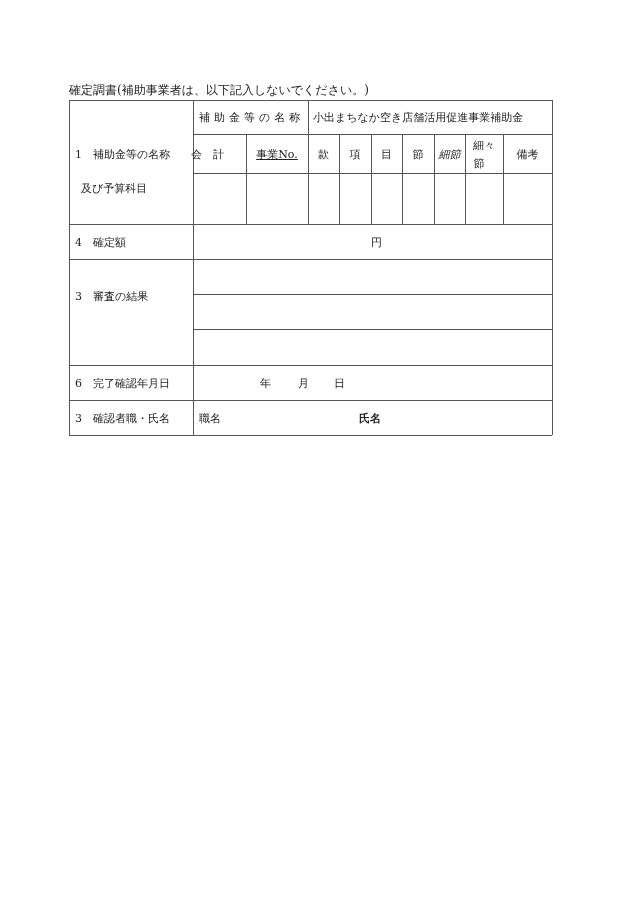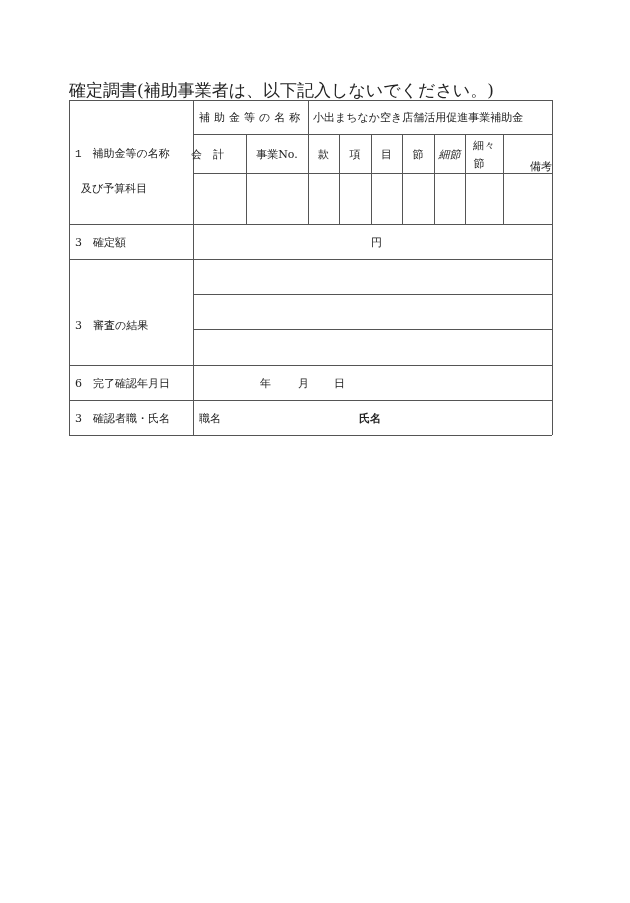--- a/index.html
+++ b/index.html
@@ -12,21 +12,21 @@
     .hl { position: absolute; height: 0; border-top: 1px solid #555; }
     .vl { position: absolute; width: 0; border-left: 1px solid #555; }
     .c { text-align: center; }
     .spaced { letter-spacing: 4px; }
   </style>
 </head>
 <body>
 
 <div>
 
-  <div class="t" style="left:69px; top:84px; font-size:17px;text-align:center;">確定調書(補助事業者は、以下記入しないでください。)</div>
+  <div class="t" style="left:69px; top:84px; font-size:12px;text-align:center;">確定調書(補助事業者は、以下記入しないでください。)</div>
 
   <div class="hl" style="left:69px; top:100px; width:483px;"></div>
   <div class="hl" style="left:69px; top:435px; width:483px;"></div>
   <div class="vl" style="left:69px; top:100px; height:335px;"></div>
   <div class="vl" style="left:552px; top:100px; height:335px;"></div>
   <div class="vl" style="left:193px; top:100px; height:335px;"></div>
 
   <div class="hl" style="left:193px; top:134px; width:359px;"></div>
   <div class="hl" style="left:193px; top:173px; width:359px;"></div>
   <div class="vl" style="left:308px; top:100px; height:124px;"></div>
@@ -38,51 +38,51 @@
   <div class="vl" style="left:465px; top:134px; height:90px;"></div>
   <div class="vl" style="left:503px; top:134px; height:90px;"></div>
 
   <div class="hl" style="left:69px; top:224px; width:483px;"></div>
   <div class="hl" style="left:69px; top:259px; width:483px;"></div>
   <div class="hl" style="left:193px; top:294px; width:359px;"></div>
   <div class="hl" style="left:193px; top:329px; width:359px;"></div>
   <div class="hl" style="left:69px; top:365px; width:483px;"></div>
   <div class="hl" style="left:69px; top:400px; width:483px;"></div>
 
-  <div class="t" style="left:75px; top:148px;font-family:Liberation Mono, monospace;">1　補助金等の名称</div>
+  <div class="t" style="left:75px; top:148px;">1　補助金等の名称</div>
   <div class="t" style="left:81px; top:182px;">及び予算科目</div>
   <div class="t spaced" style="left:199px; top:111px;">補助金等の名称</div>
   <div class="t" style="left:313px; top:111px;font-family:Liberation Serif, serif;">小出まちなか空き店舗活用促進事業補助金</div>
 
   <div class="t c" style="left:181px; top:148px; width:53px;">会　計</div>
-  <div class="t c" style="left:246px; top:148px; width:62px;">事業No.</div>
+  <div class="t c" style="left:246px; top:148px; width:62px;text-decoration:underline;">事業No.</div>
   <div class="t c" style="left:308px; top:148px; width:31px;">款</div>
   <div class="t c" style="left:339px; top:148px; width:32px;">項</div>
   <div class="t c" style="left:371px; top:148px; width:31px;">目</div>
   <div class="t c" style="left:402px; top:148px; width:32px;">節</div>
   <div class="t c" style="left:434px; top:148px; width:31px;font-style:italic;">細節</div>
   <div class="t c" style="left:465px; top:139px; width:38px;">細々</div>
   <div class="t c" style="left:465px; top:157px; width:28px;">節</div>
-  <div class="t c" style="left:503px; top:160px; width:49px;text-align:right;">備考</div>
+  <div class="t c" style="left:503px; top:148px; width:49px;">備考</div>
 
   <div class="abs" style="left:194px; top:174px; width:52px; height:50px;"></div>
   <div class="abs" style="left:247px; top:174px; width:61px; height:50px;"></div>
   <div class="abs" style="left:309px; top:174px; width:30px; height:50px;"></div>
   <div class="abs" style="left:340px; top:174px; width:31px; height:50px;"></div>
   <div class="abs" style="left:372px; top:174px; width:30px; height:50px;"></div>
   <div class="abs" style="left:403px; top:174px; width:31px; height:50px;"></div>
   <div class="abs" style="left:435px; top:174px; width:30px; height:50px;"></div>
   <div class="abs" style="left:466px; top:174px; width:37px; height:50px;"></div>
   <div class="abs" style="left:504px; top:174px; width:48px; height:50px;"></div>
 
-  <div class="t" style="left:75px; top:236px;">3　確定額</div>
+  <div class="t" style="left:75px; top:236px;">4　確定額</div>
   <div class="abs" style="left:194px; top:225px; width:358px; height:34px;"></div>
   <div class="t" style="left:371px; top:236px;">円</div>
 
-  <div class="t" style="left:75px; top:319px;">3　審査の結果</div>
+  <div class="t" style="left:75px; top:290px;">3　審査の結果</div>
   <div class="abs" style="left:194px; top:260px; width:358px; height:34px;"></div>
   <div class="abs" style="left:194px; top:295px; width:358px; height:34px;"></div>
   <div class="abs" style="left:194px; top:330px; width:358px; height:35px;"></div>
 
   <div class="t" style="left:75px; top:377px;">6　完了確認年月日</div>
   <div class="abs" style="left:194px; top:366px; width:358px; height:34px;"></div>
   <div class="t" style="left:260px; top:377px;">年</div>
   <div class="t" style="left:298px; top:377px;">月</div>
   <div class="t" style="left:334px; top:377px;">日</div>
 

